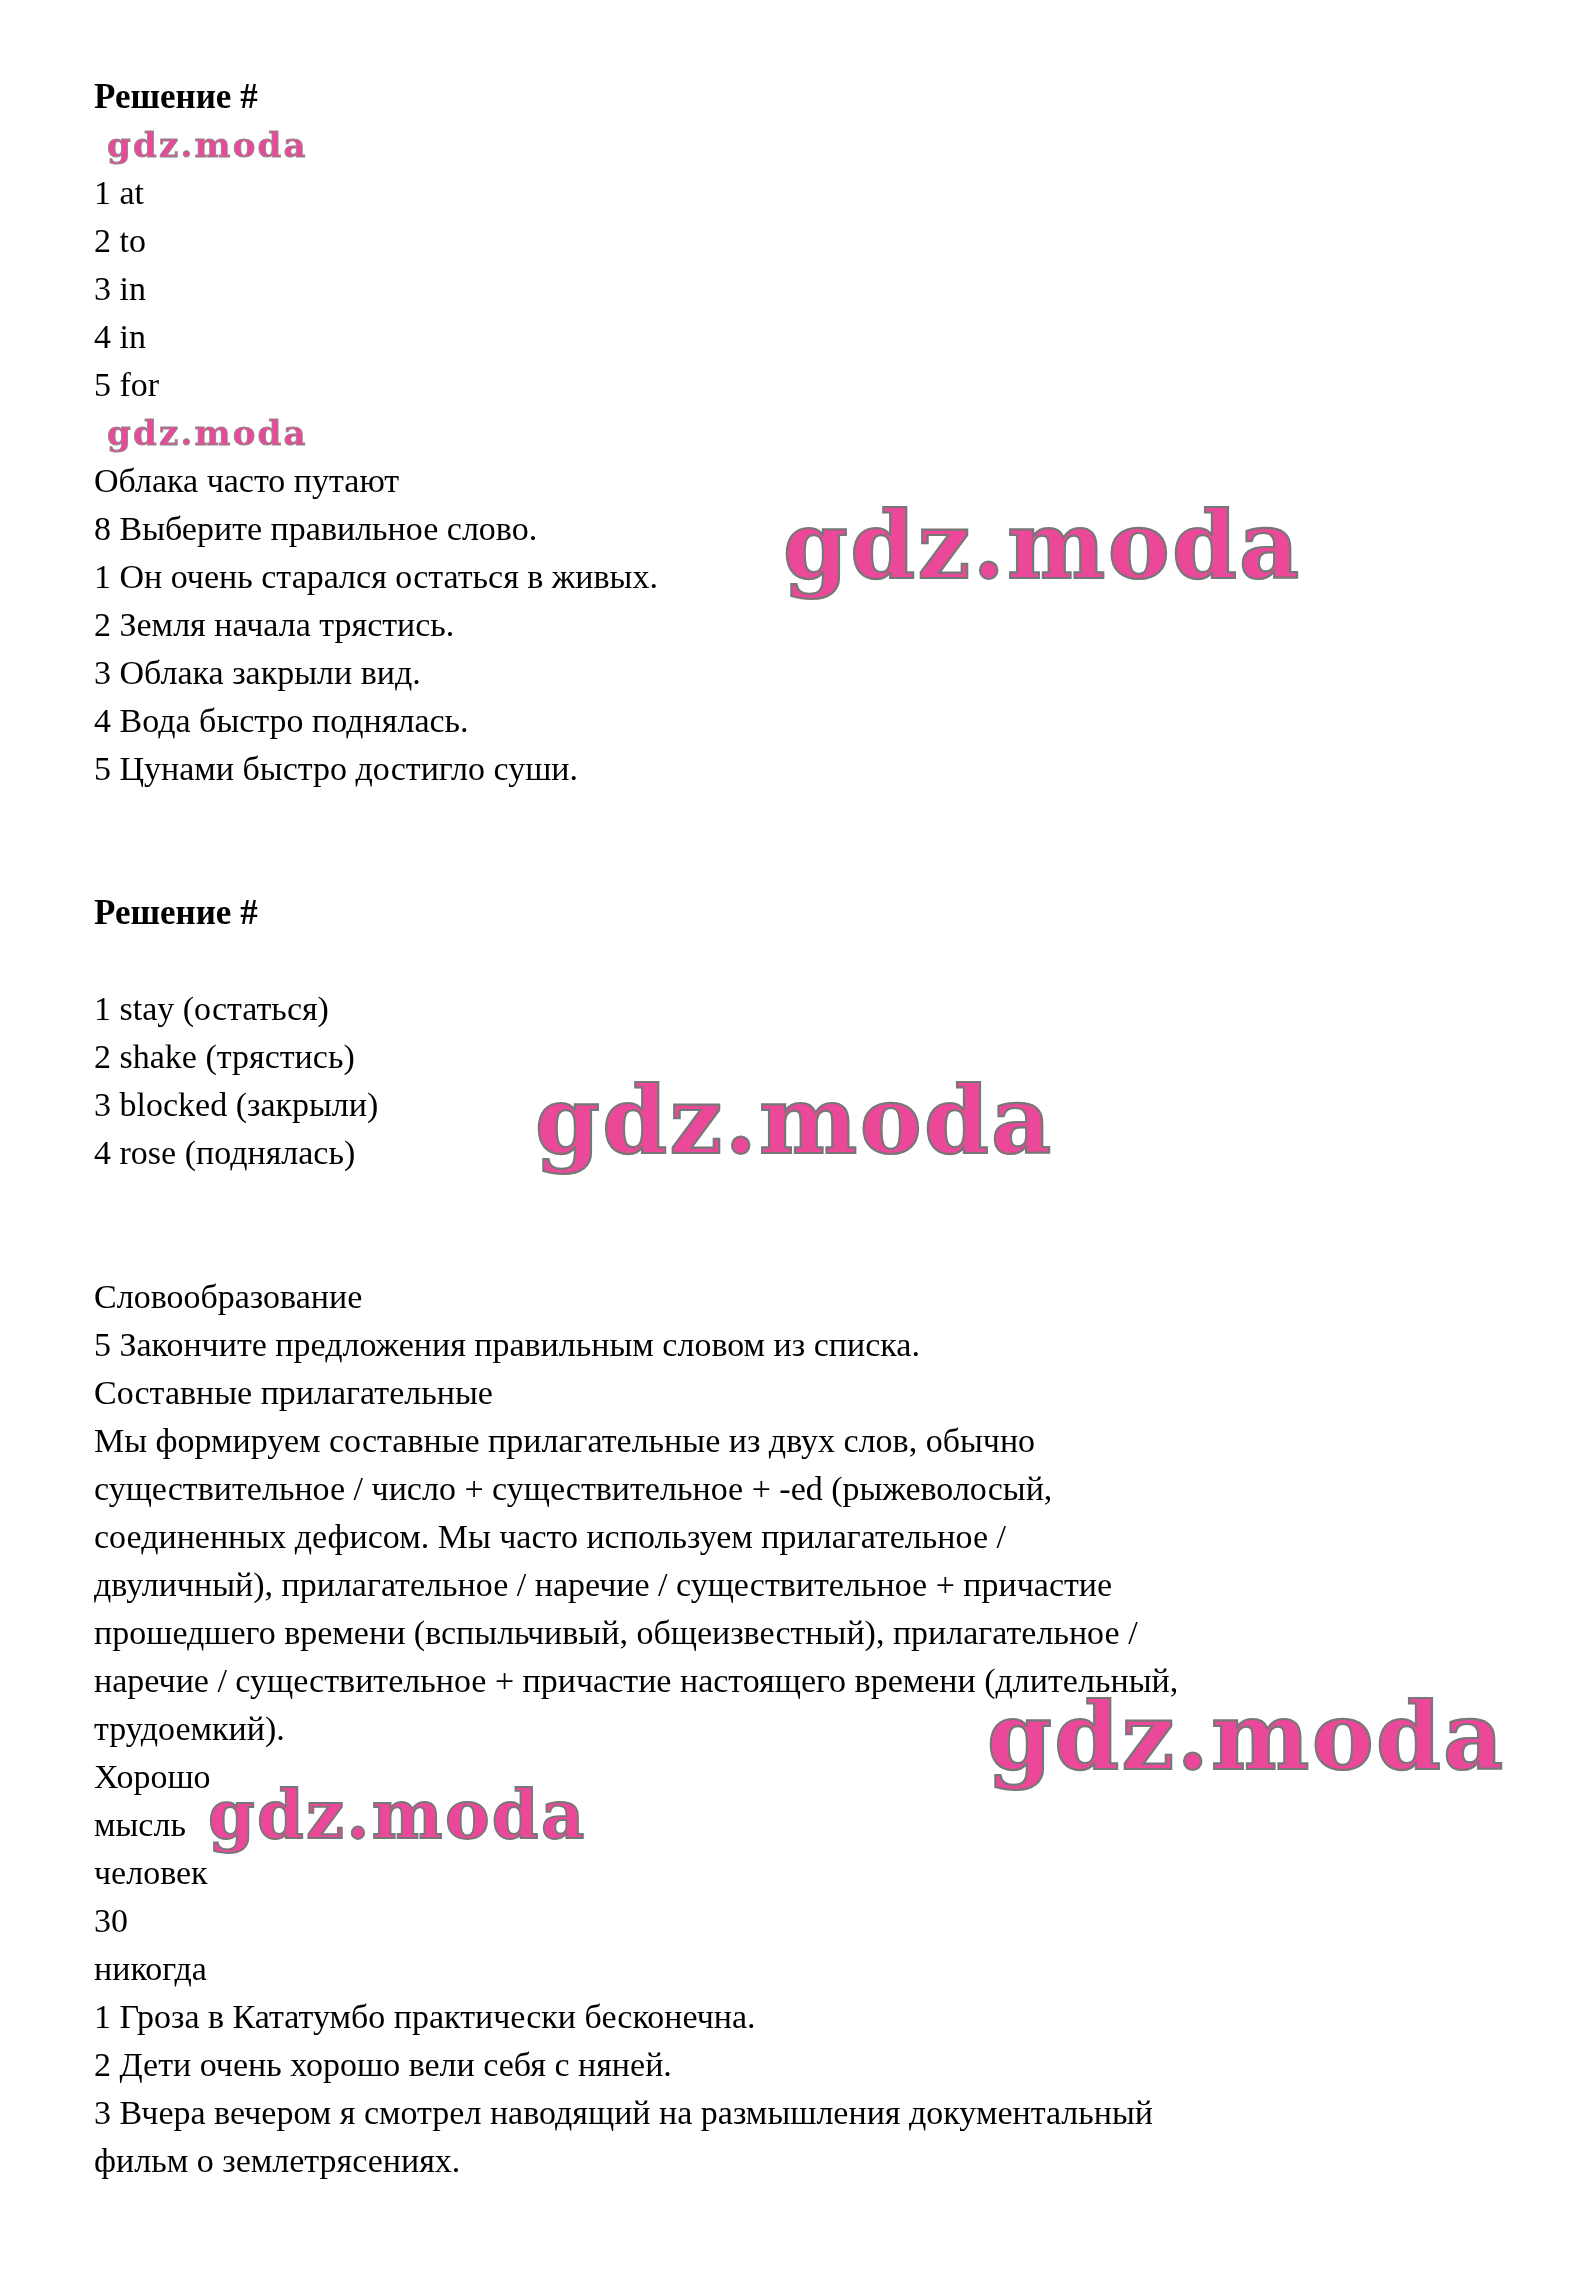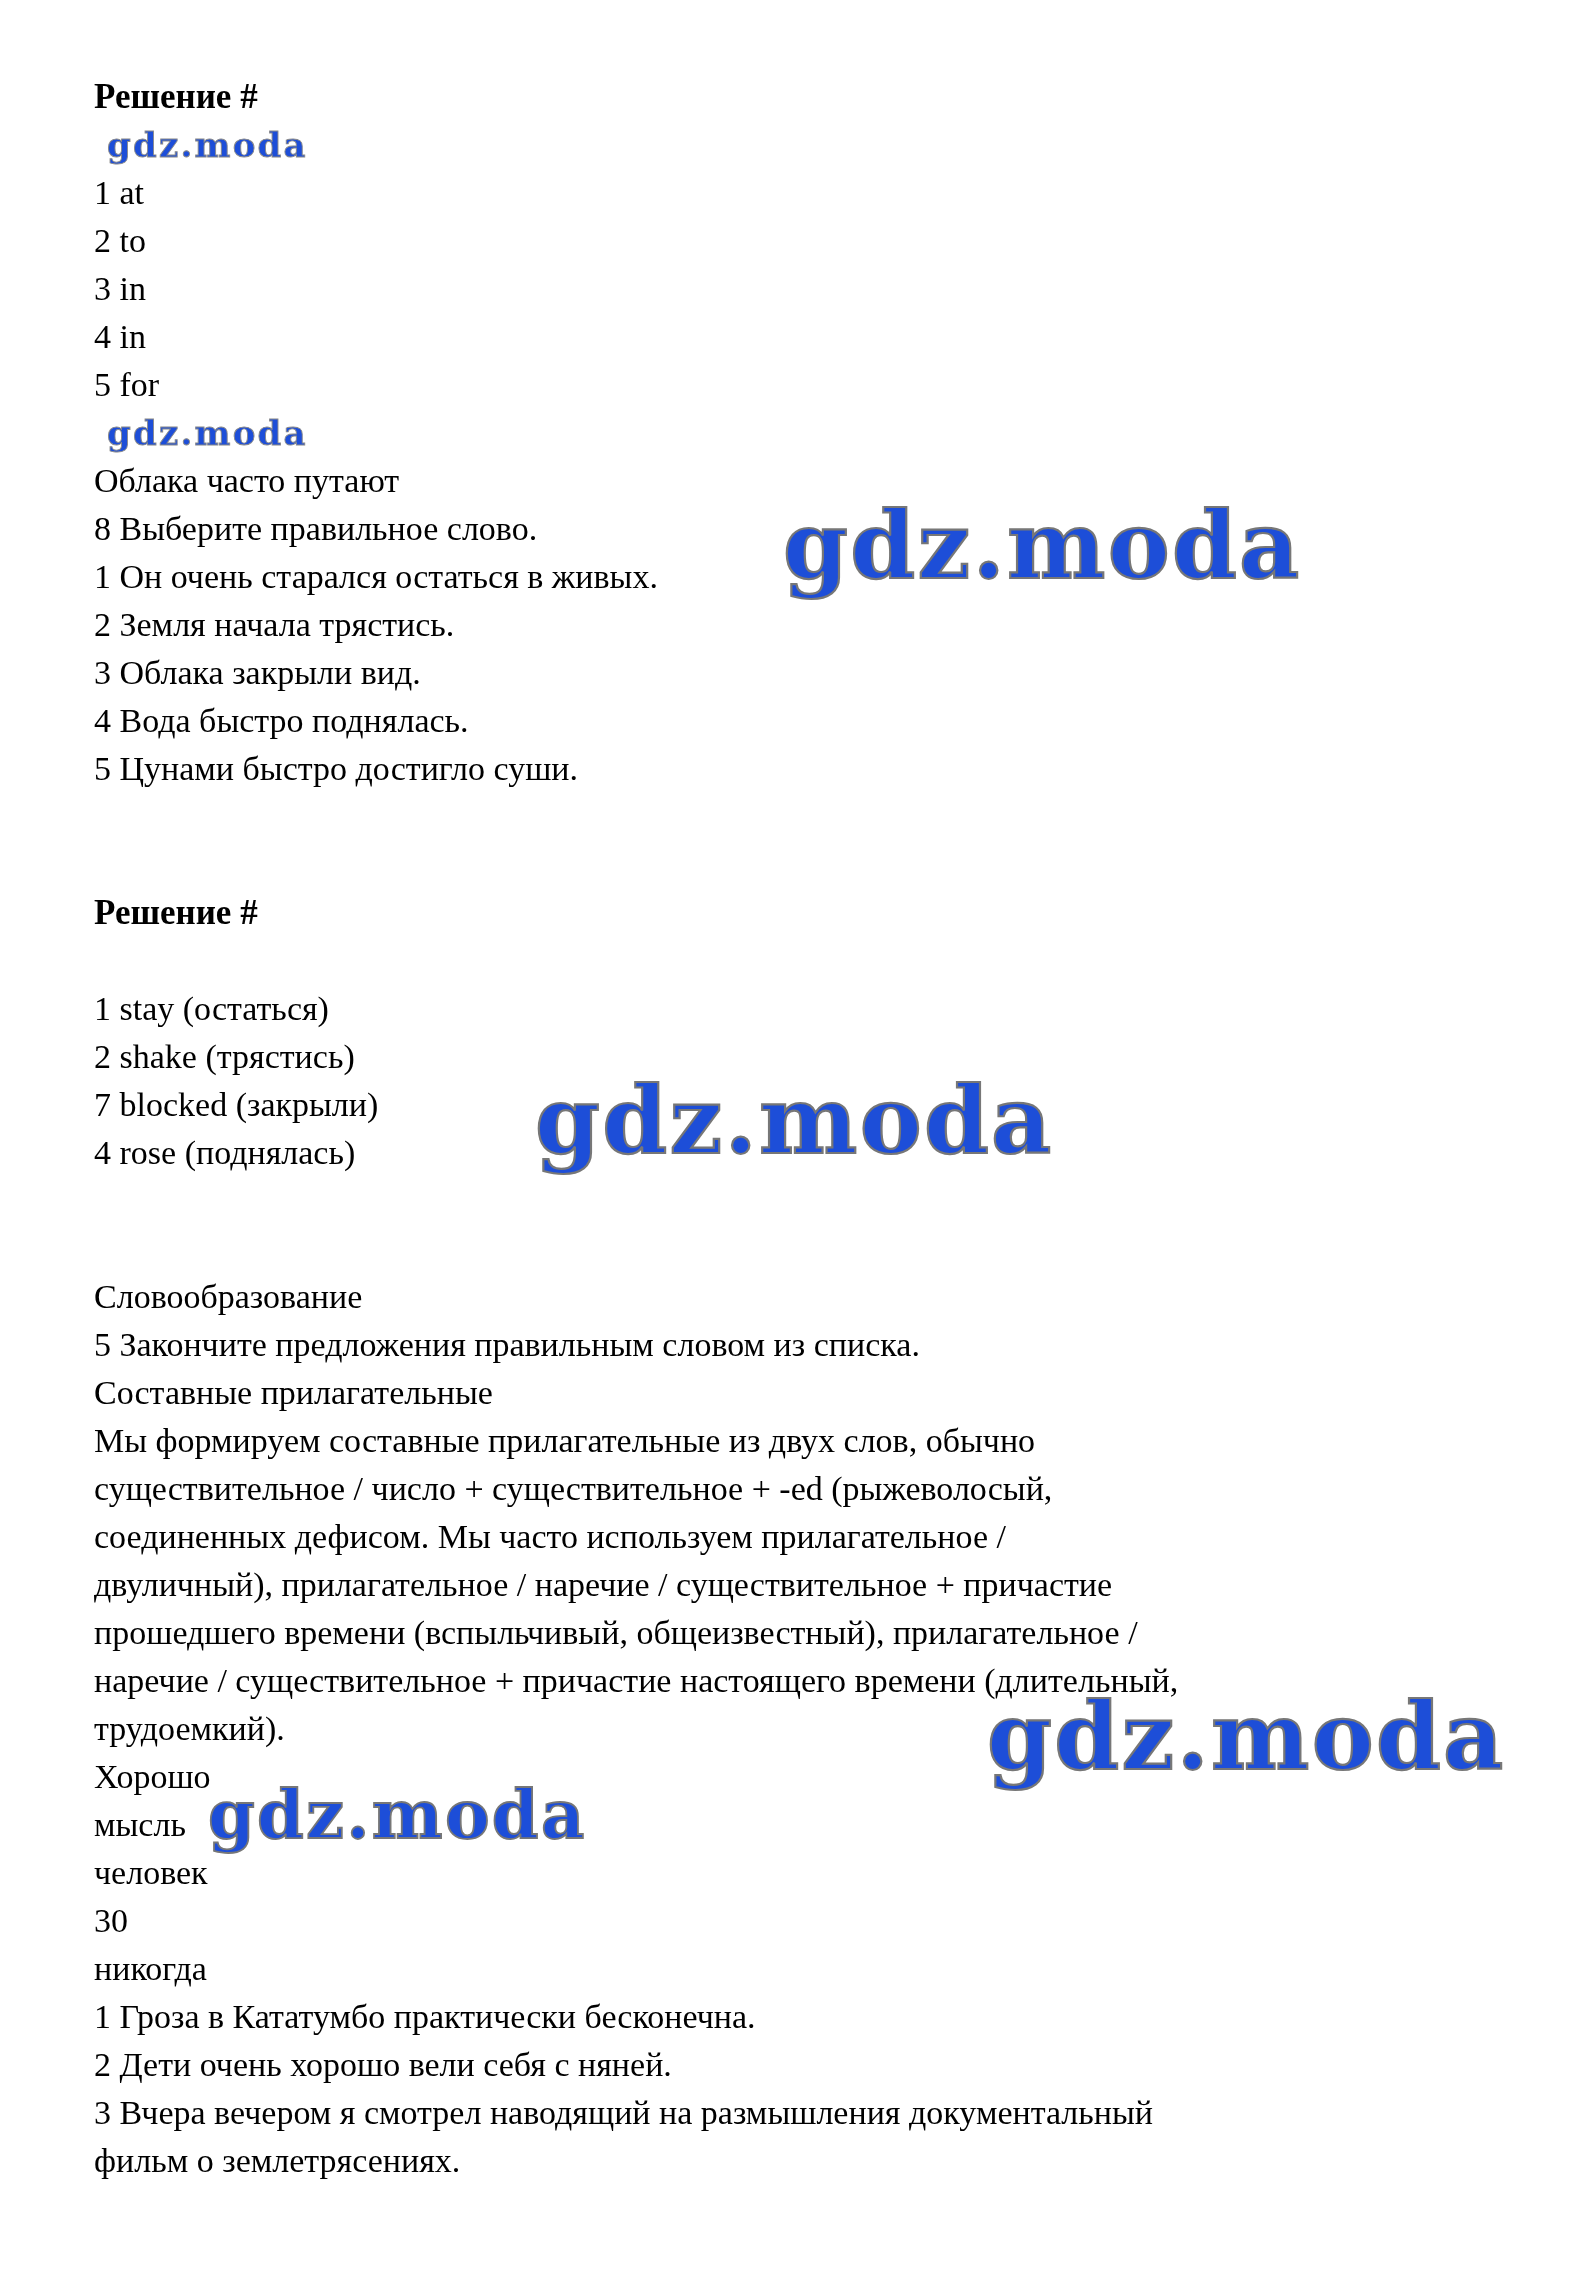--- a/index.html
+++ b/index.html
@@ -19,21 +19,21 @@
     inset: 0;
     padding: 73px 87px 0 94px;
     box-sizing: border-box;
   }
   .line { white-space: pre; min-height: 48px; }
   .blank { height: 48px; }
   .heading { font-weight: bold; font-size: 35px; }
   .wm {
     font-family: "DejaVu Serif", serif;
     font-weight: bold;
-    color: #1d4ed8;
+    color: #ec4899;
     -webkit-text-stroke: 1.5px #858585;
     letter-spacing: 2.2px;
     white-space: pre;
   }
   .wm-small {
     font-size: 34px;
     -webkit-text-stroke: 0.9px #8a8a8a;
     padding-left: 13px;
     min-height: 48px;
   }
@@ -66,21 +66,21 @@
   <div class="line">5 Цунами быстро достигло суши.</div>
 
   <div class="blank"></div>
   <div class="blank"></div>
 
   <div class="line heading">Решение #</div>
   <div class="blank"></div>
 
   <div class="line">1 stay (остаться)</div>
   <div class="line">2 shake (трястись)</div>
-  <div class="line">7 blocked (закрыли)</div>
+  <div class="line">3 blocked (закрыли)</div>
   <div class="line">4 rose (поднялась)</div>
 
   <div class="blank"></div>
   <div class="blank"></div>
 
   <div class="line">Словообразование</div>
   <div class="line">5 Закончите предложения правильным словом из списка.</div>
   <div class="line">Составные прилагательные</div>
 
   <div class="line">Мы формируем составные прилагательные из двух слов, обычно</div>

